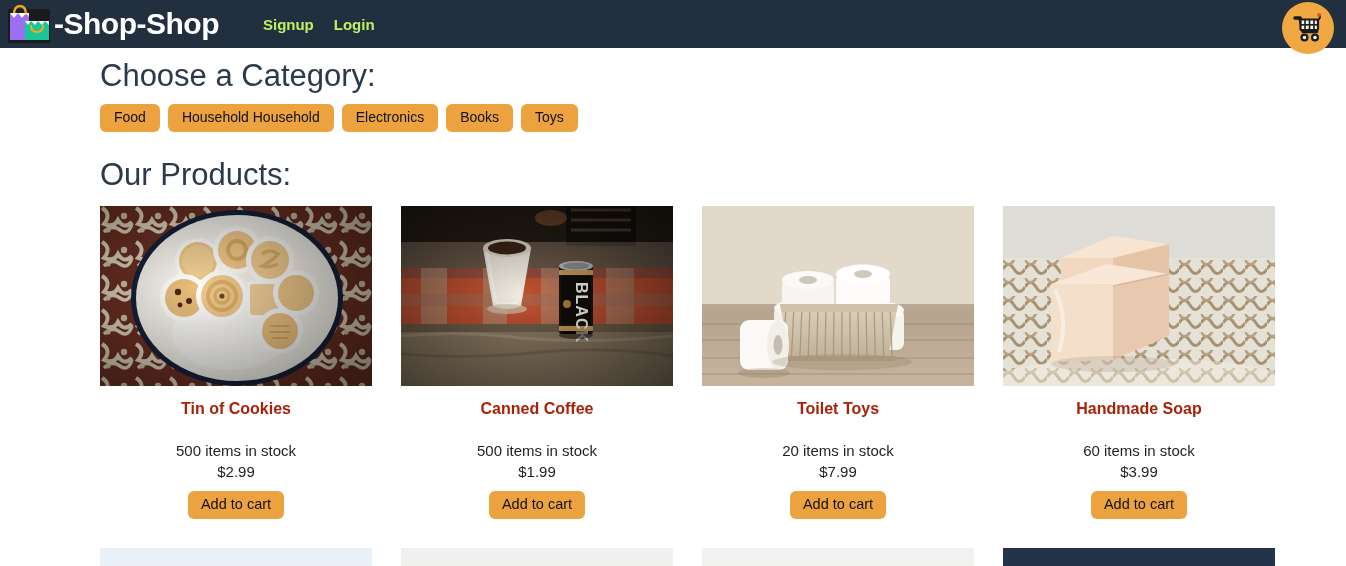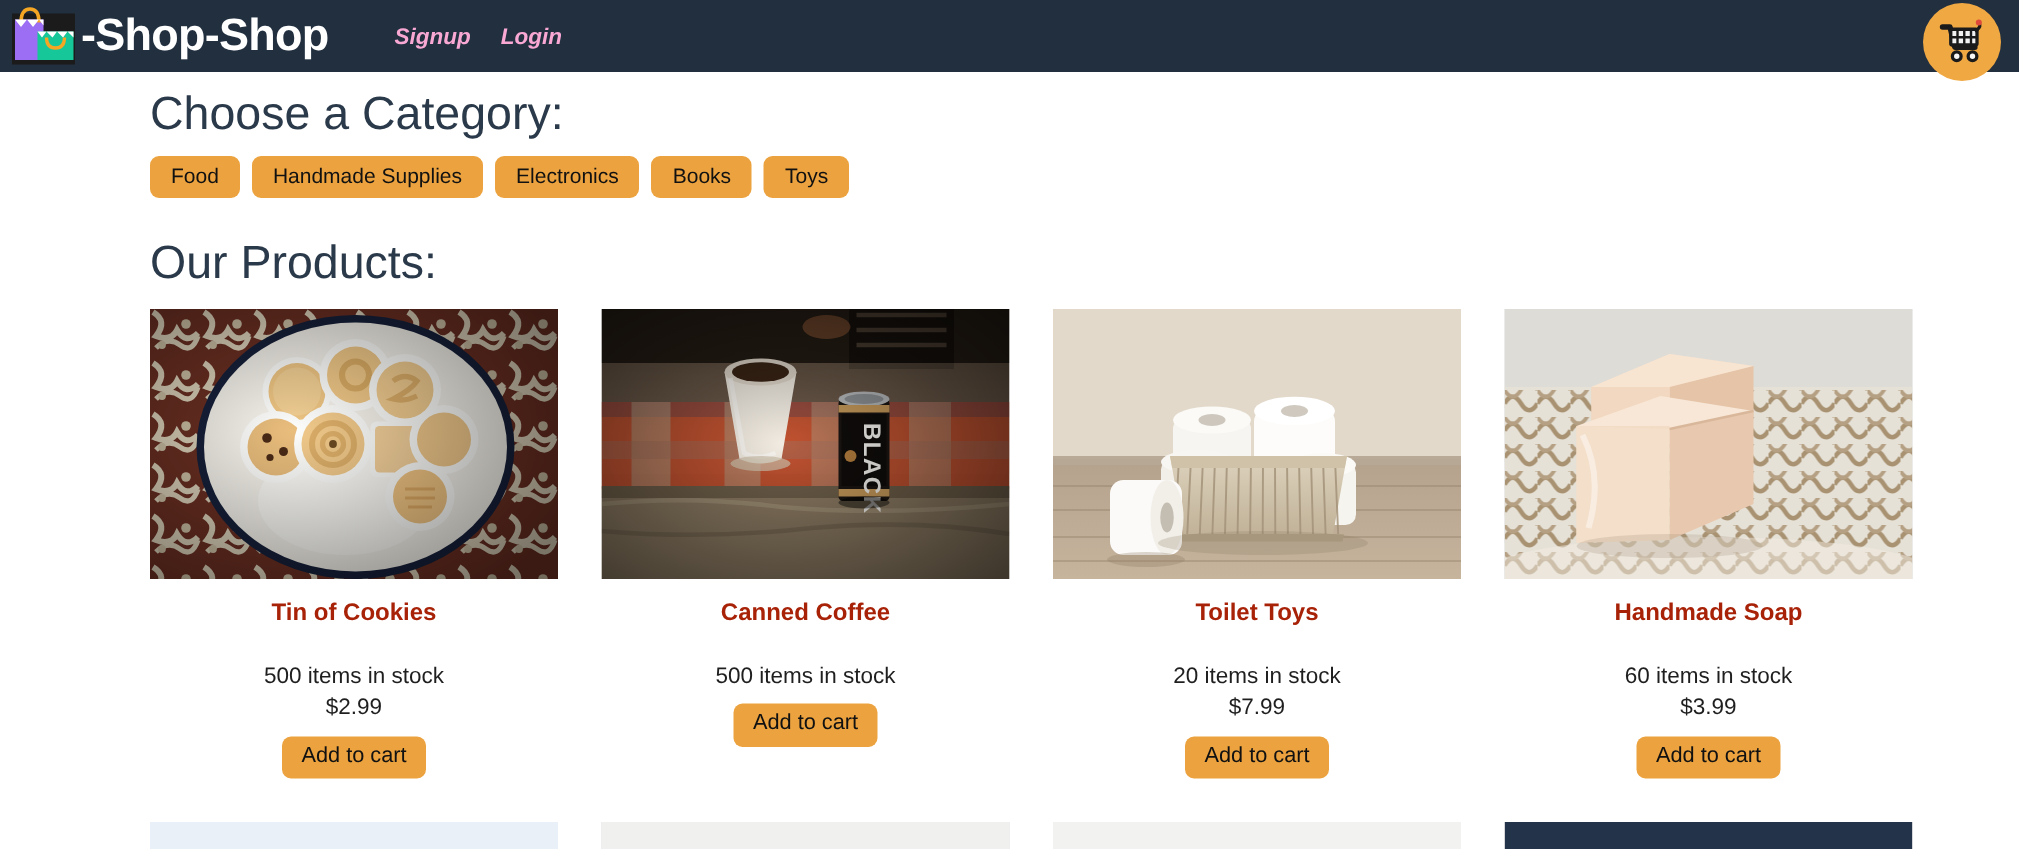--- a/index.html
+++ b/index.html
@@ -42,26 +42,25 @@
     white-space: nowrap;
   }
   .nav-links {
     display: flex;
     align-items: center;
     gap: 20px;
     margin-left: 44px;
     padding-top: 1px;
   }
   .nav-link {
-    color: #f9a8d4;
+    color: #bef264;
     font-size: 15px;
     font-weight: bold;
     text-decoration: none;
     white-space: nowrap;
-    font-style: italic;
   }
   .cart-button {
     position: absolute;
     right: 12px;
     top: 2px;
     width: 52px; height: 52px;
     border-radius: 50%;
     background: #f0a843;
     border: none;
     display: flex;
@@ -200,21 +199,21 @@
     </span>
   </button>
 </div>
 
 <div class="page">
 
   <h1 class="section-title" id="choose-title">Choose a Category:</h1>
 
   <div class="category-row">
     <button class="category-btn">Food</button>
-    <button class="category-btn">Handmade Supplies</button>
+    <button class="category-btn">Household Household</button>
     <button class="category-btn">Electronics</button>
     <button class="category-btn">Books</button>
     <button class="category-btn">Toys</button>
   </div>
 
   <h1 class="section-title" id="products-title">Our Products:</h1>
 
   <div class="product-grid">
 
     <div class="product-card">
@@ -325,20 +324,21 @@
             <rect x="160" y="70" width="30" height="48" fill="#0f0c0a"></rect>
             <text x="175" y="76" font-family="Liberation Sans, sans-serif" font-size="16" font-weight="bold" fill="#f4f2ee" transform="rotate(90 175 76)" text-anchor="start" letter-spacing="1">BLACK</text>
             <circle cx="166" cy="98" r="4" fill="#b07b3c"></circle>
             <ellipse cx="175" cy="129" rx="17" ry="4" fill="#000" opacity="0.45"></ellipse>
           </g>
           <rect width="272" height="180" fill="url(#shadeB)"></rect>
         </svg>
       </a>
       <div class="product-name">Canned Coffee</div>
       <div class="product-stock">500 items in stock</div>
+      <div class="product-price">$1.99</div>
       <button class="add-btn">Add to cart</button>
     </div>
 
     <div class="product-card">
       <a class="product-thumb" href="#">
         <svg viewBox="0 0 272 180" xmlns="http://www.w3.org/2000/svg">
           <defs>
             <linearGradient id="woodC" x1="0" y1="0" x2="0" y2="1">
               <stop offset="0%" stop-color="#b5a38e"></stop>
               <stop offset="100%" stop-color="#c6b49d"></stop>

